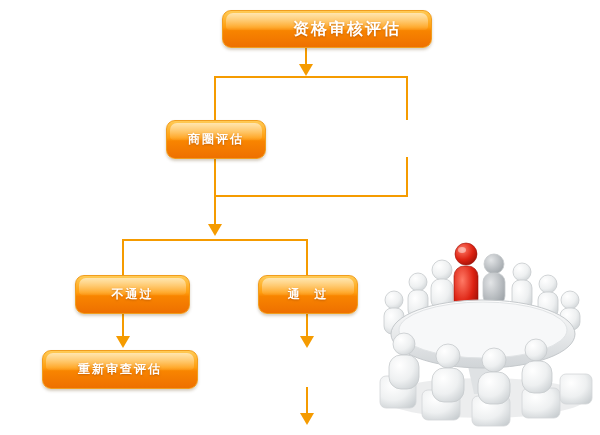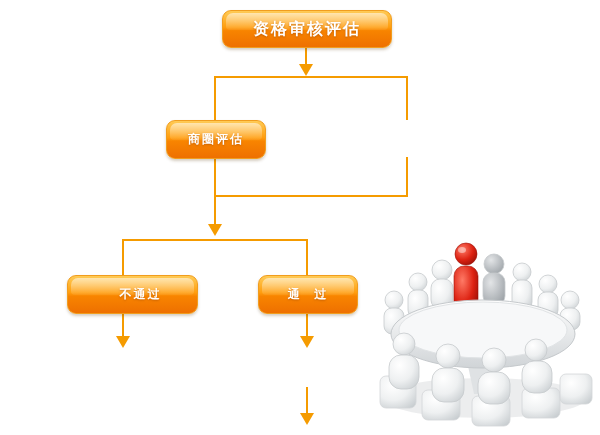--- a/index.html
+++ b/index.html
@@ -24,24 +24,24 @@
     color:var(--label-text,#ffffff);
     font-weight:bold;font-size:12px;letter-spacing:2px;
     text-shadow:0 1px 2px rgba(160,70,0,0.55);
   }
   .node::before{
     content:"";position:absolute;left:3px;right:3px;top:2px;height:46%;
     background:linear-gradient(to bottom,rgba(255,255,255,0.55),rgba(255,255,255,0.06));
     border-radius:7px 7px 4px 4px;pointer-events:none;
   }
   .node .lbl{position:relative;z-index:1;white-space:pre;}
-  .n1{left:222px;top:10px;width:168px;height:36px;font-size:16px;}
+  .n1{left:222px;top:10px;width:168px;height:36px;font-size:16px;padding-left:40px;}
   .n2{left:166px;top:120px;width:98px;height:37px;}
   .n3{left:356px;top:120px;width:103px;height:37px;}
-  .n4{left:67px;top:275px;width:113px;height:37px;padding-left:16px;}
+  .n4{left:75px;top:275px;width:113px;height:37px;}
   .n5{left:258px;top:275px;width:98px;height:37px;text-align:right;}
   .n6{left:42px;top:350px;width:154px;height:37px;}
   .n7{left:258px;top:350px;width:98px;height:37px;}
   svg.illus{position:absolute;left:376px;top:236px;width:218px;height:196px;}
 </style>
 </head>
 <body>
 
 <div class="stage">
 
@@ -71,20 +71,23 @@
     <span class="lbl">资格审核评估</span>
   </div>
   <div class="node n2">
     <span class="lbl">商圈评估</span>
   </div>
   <div class="node n4">
     <span class="lbl">不通过</span>
   </div>
   <div class="node n5">
     <span class="lbl">通  过</span>
+  </div>
+  <div class="node n6">
+    <span class="lbl">重新审查评估</span>
   </div>
 
   <svg class="illus" viewBox="0 0 218 196">
     <defs>
       <radialGradient id="gw" cx="35%" cy="30%" r="85%">
         <stop offset="0%" stop-color="#ffffff"></stop>
         <stop offset="55%" stop-color="#eef0f1"></stop>
         <stop offset="100%" stop-color="#c9ced1"></stop>
       </radialGradient>
       <radialGradient id="gd" cx="35%" cy="30%" r="85%">

